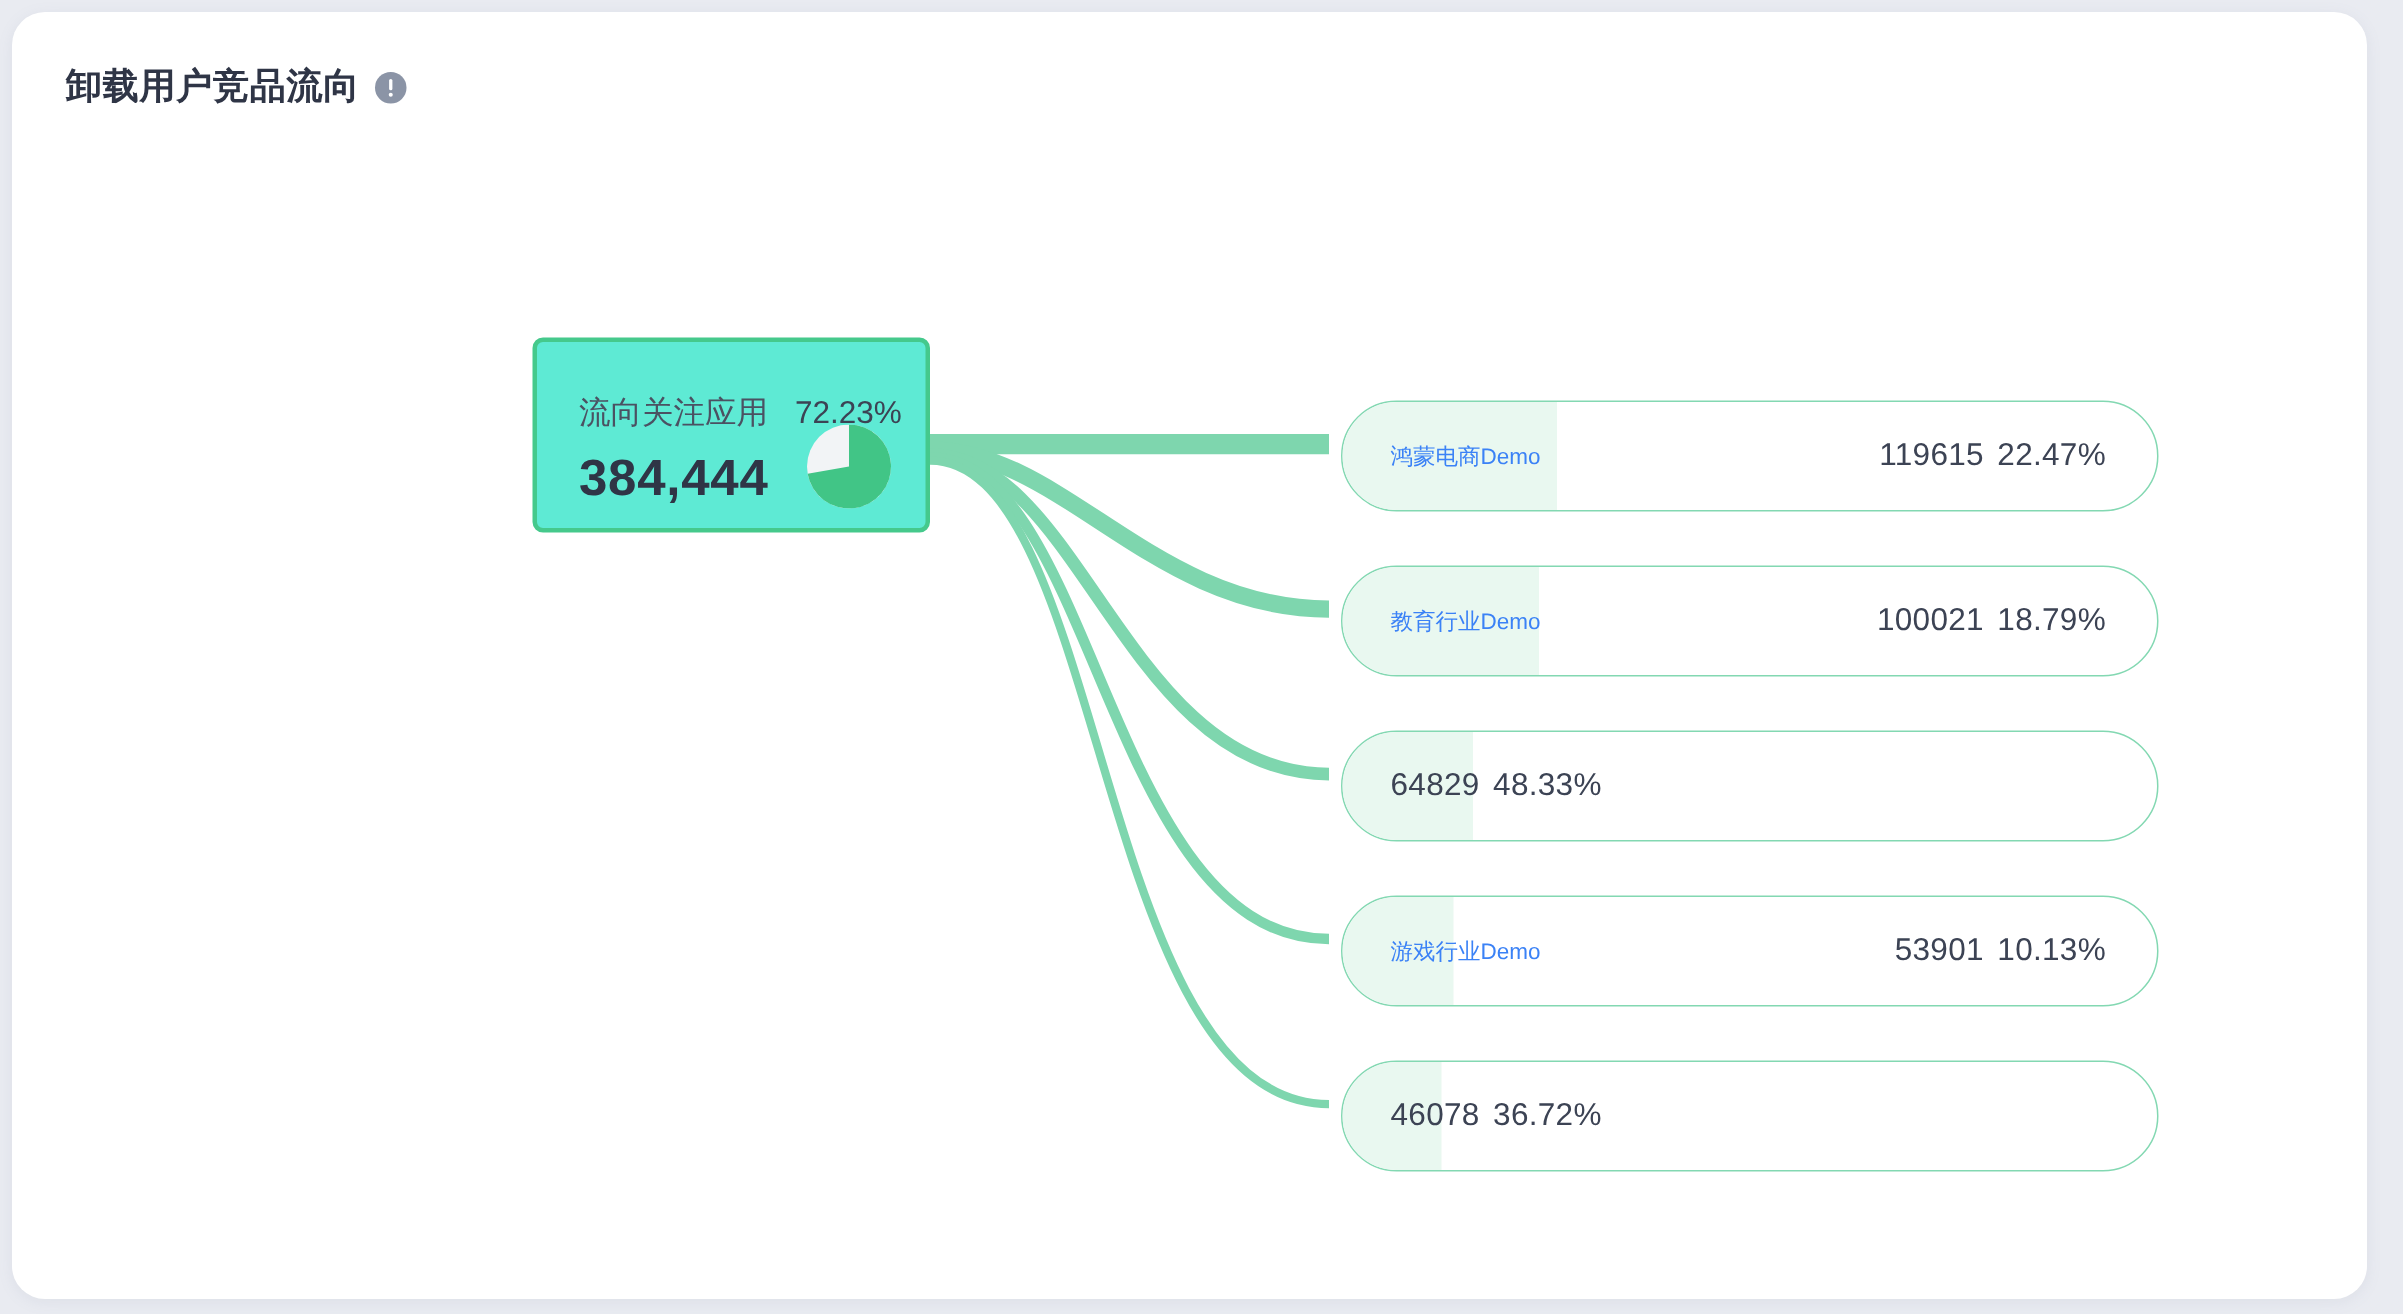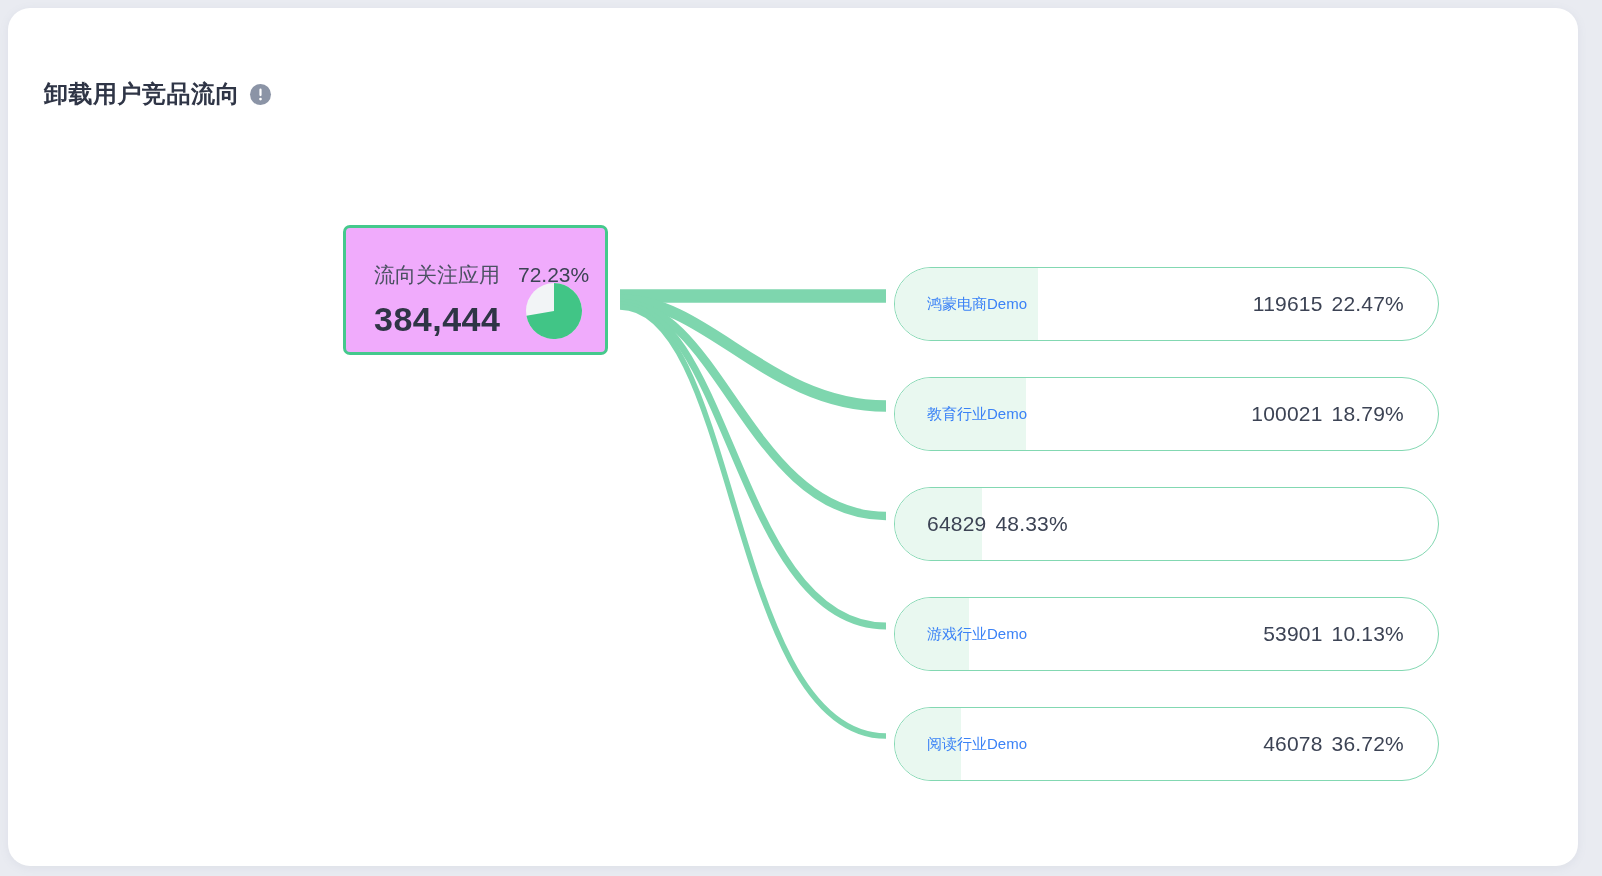--- a/index.html
+++ b/index.html
@@ -26,21 +26,20 @@
     overflow: hidden;
   }
 
   .card-header {
     position: absolute;
     left: 36px;
     top: 38px;
     display: flex;
     align-items: center;
     gap: 10px;
-    margin-top: 36px;
   }
   .card-title {
     font-size: 24px;
     font-weight: bold;
     color: #2f3546;
     letter-spacing: 0.5px;
     line-height: 1;
   }
   .info-icon {
     width: 21px;
@@ -67,26 +66,26 @@
     left: 0;
     top: 0;
     width: 1570px;
     height: 858px;
     pointer-events: none;
   }
 
   
   .source-node {
     position: absolute;
-    left: 335px;
+    left: 347px;
     top: 217px;
     width: 265px;
     height: 130px;
     box-sizing: border-box;
-    background: #f0abfc;
+    background: #5eead4;
     border: 3px solid #45c98c;
     border-radius: 7px;
     z-index: 3;
   }
   .source-top {
     position: absolute;
     left: 28px;
     top: 33px;
     display: flex;
     align-items: baseline;
@@ -233,21 +232,20 @@
         <span class="target-name">游戏行业Demo</span>
         <span class="target-metrics">
           <span class="target-count">53901</span><span>10.13%</span>
         </span>
       </div>
     </div>
 
     <div class="target" style="top:699px">
       <div class="target-fill" style="width:66px"></div>
       <div class="target-row">
-        <span class="target-name">阅读行业Demo</span>
         <span class="target-metrics">
           <span class="target-count">46078</span><span>36.72%</span>
         </span>
       </div>
     </div>
 
   </div>
 </div>
 
 </body></html>

